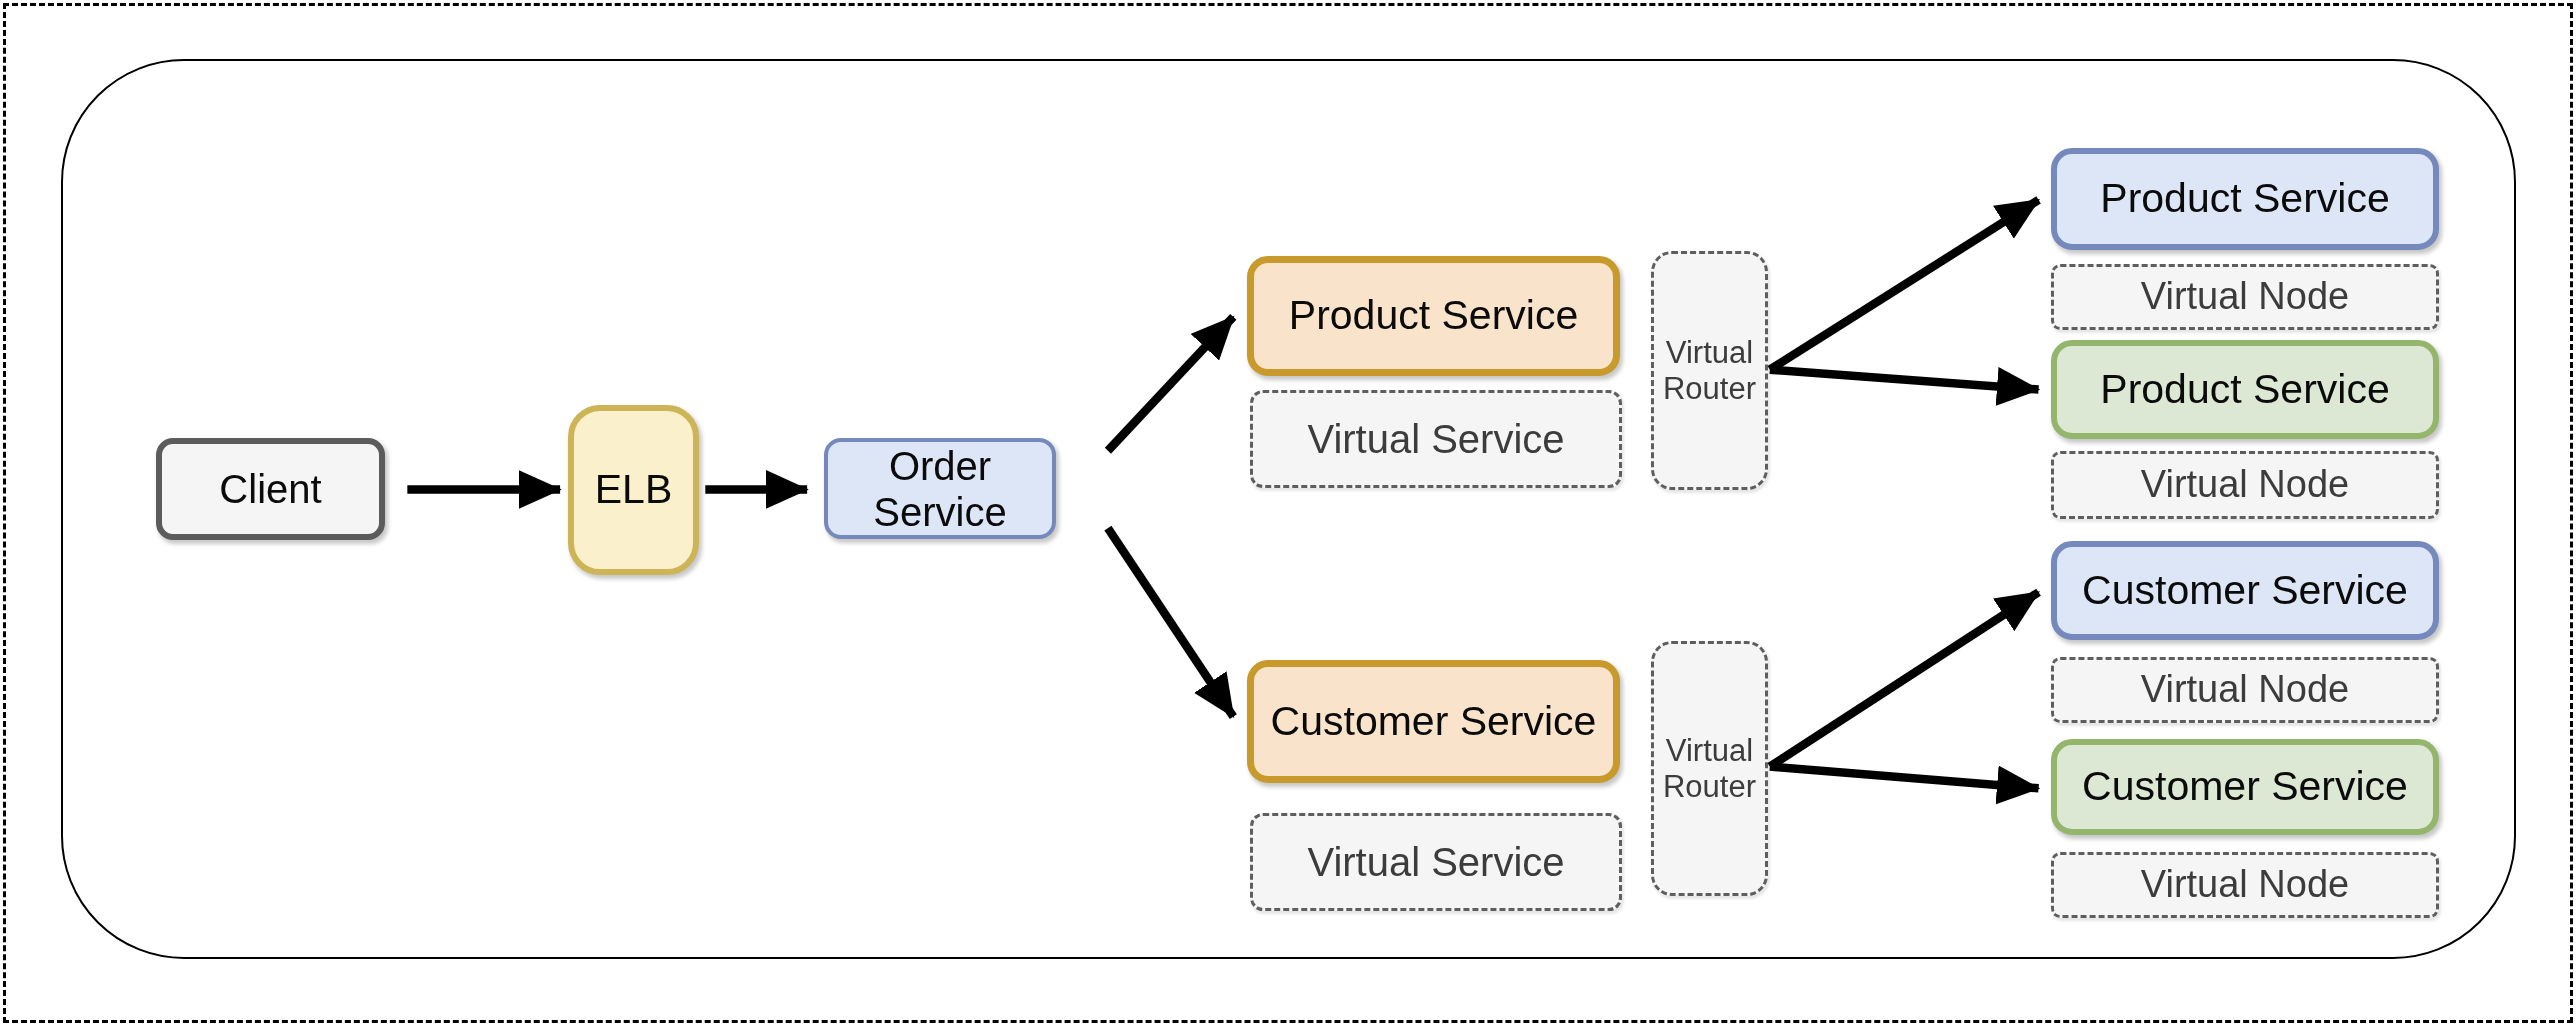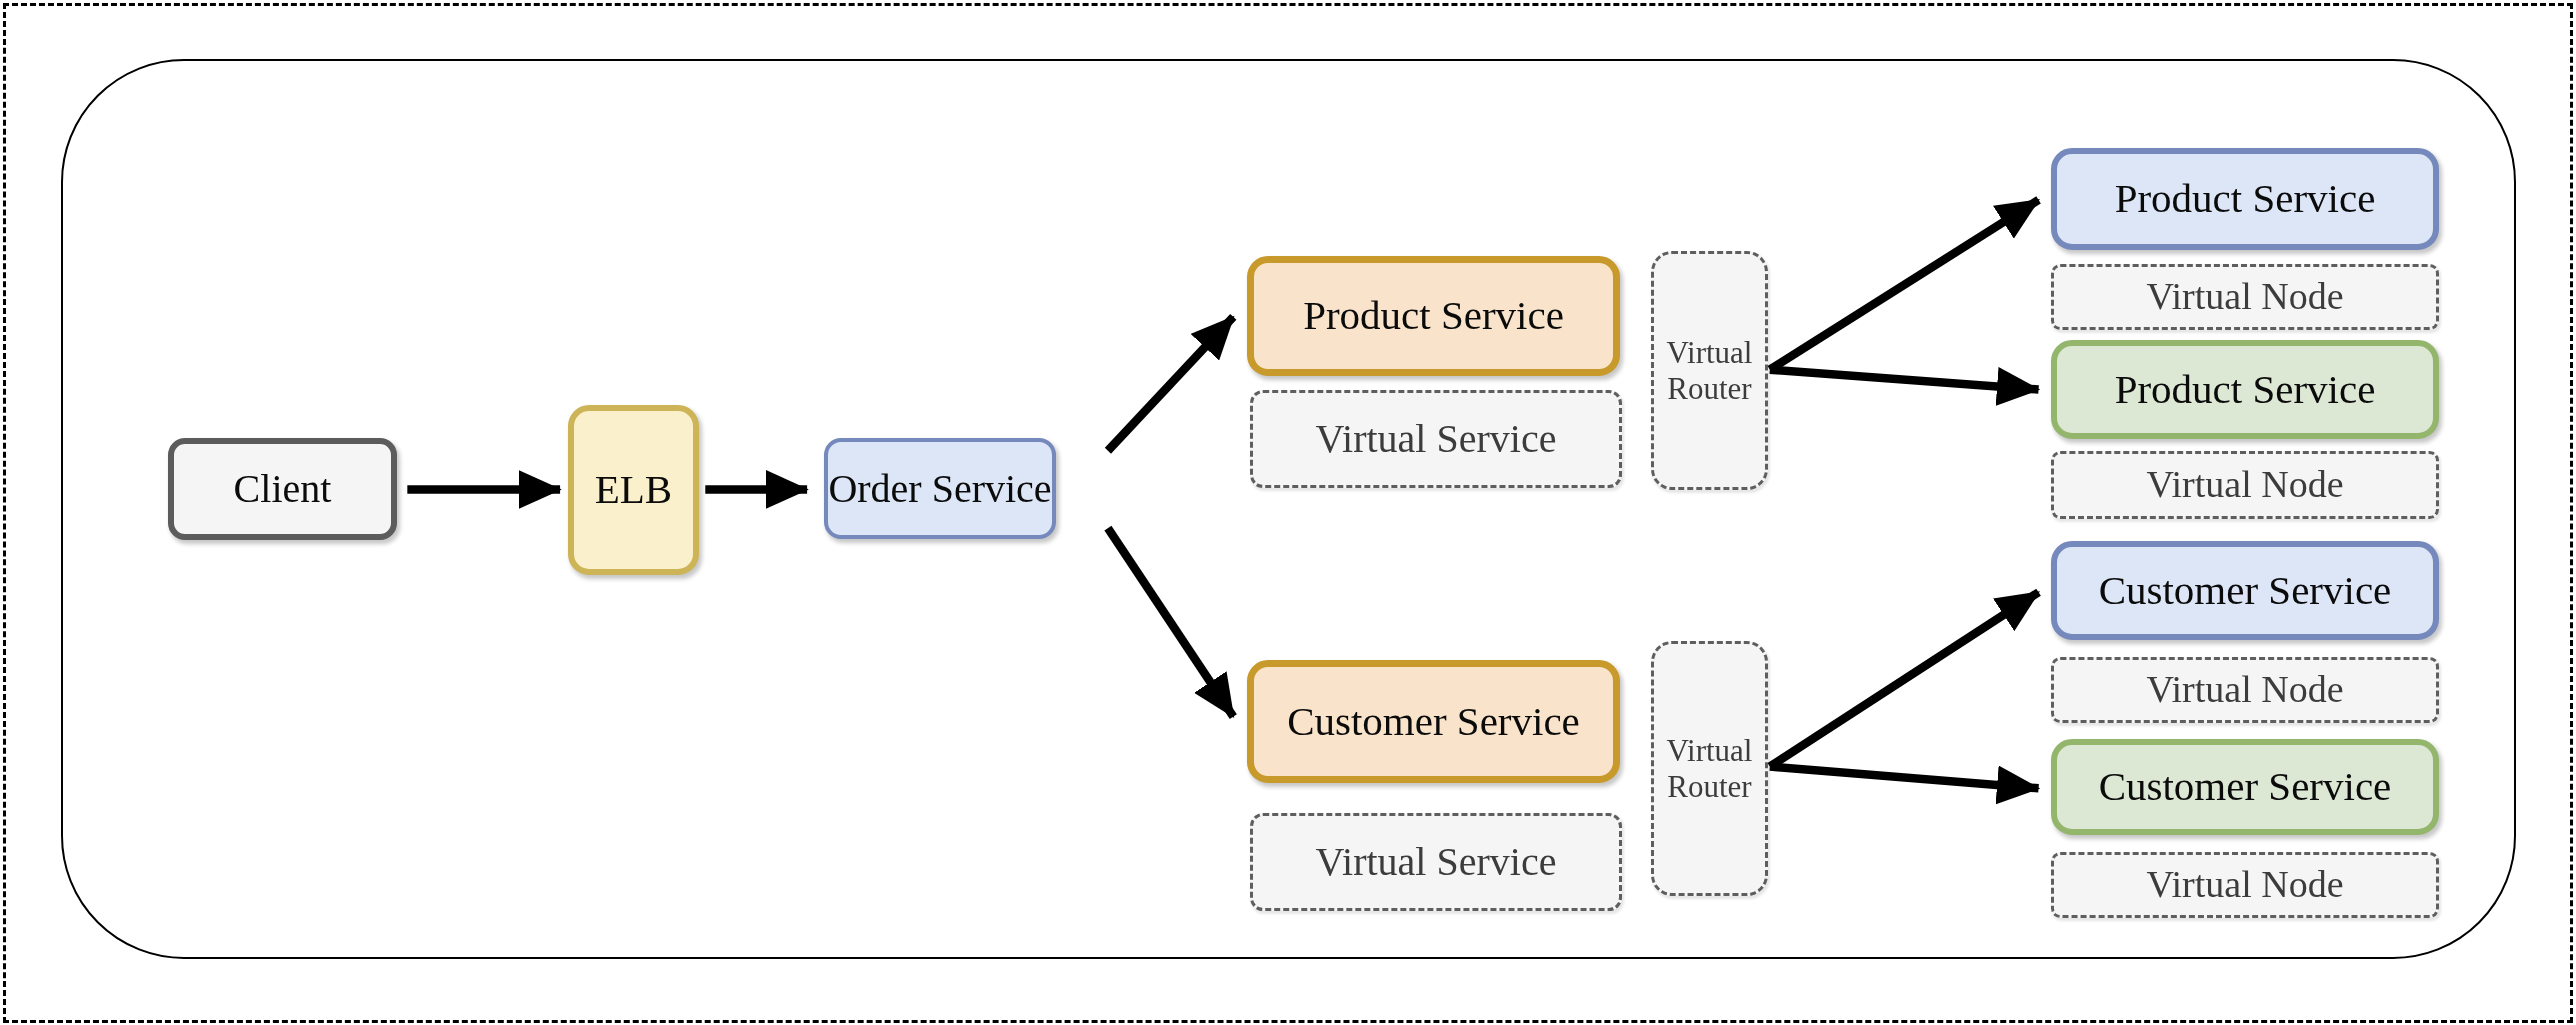--- a/index.html
+++ b/index.html
@@ -16,39 +16,38 @@
     position:absolute;left:61px;top:59px;width:2455px;height:900px;
     border:2.8px solid var(--boundary-color,#000);
     border-radius:123px;box-sizing:border-box;background:transparent;
   }
   .arrow-layer{position:absolute;left:0;top:0;width:2576px;height:1026px;}
   .node{
     position:absolute;box-sizing:border-box;
     display:flex;align-items:center;justify-content:center;
     text-align:center;color:var(--label-text,#0b0b0b);
     line-height:1.15;
-    font-family:Liberation Serif, serif;
   }
   .solid{box-shadow:2.8px 3.8px 4.7px rgba(0,0,0,0.22);}
   .dashedbox{
     border:3.8px dashed var(--neutral-border,#5e5e5e);
     background:var(--neutral-fill,#f5f5f5);
     color:var(--virtual-text,#3c3c3c);
     box-shadow:1.9px 2.8px 2.8px rgba(0,0,0,0.10);
   }
   .grey  {background:var(--neutral-fill,#f5f5f5);border:6.6px solid var(--client-border,#5c5c5c);}
   .yellow{background:var(--accent-yellow-fill,#faf0cb);border:6.6px solid var(--accent-yellow-border,#cdb456);}
   .blue  {background:var(--accent-blue-fill,#dce6f6);border:6.6px solid var(--accent-blue-border,#7589bd);}
   .blue.thin{border-width:4.7px;}
   .orange{background:var(--accent-orange-fill,#f9e4cb);border:7.5px solid var(--accent-orange-border,#c8992b);}
   .green {background:var(--accent-green-fill,#dce7d4);border:6.6px solid var(--accent-green-border,#94b66c);}
 
   
-  #n-client {left:168px; top:438px; width:229px; height:102px; border-radius:17px; font-size:40px;}
-  #n-elb    {left:568px; top:405px; width:131px; height:170px; border-radius:21px; font-size:41px;}
+  #n-client {left:156px; top:438px; width:229px; height:102px; border-radius:17px; font-size:40px;}
+  #n-elb    {left:568px; top:405px; width:131px; height:170px; border-radius:32px; font-size:41px;}
   #n-order  {left:824px; top:438px; width:232px; height:101px; border-radius:17px; font-size:40px;}
 
   #n-psvc   {left:1247px;top:256px; width:373px; height:120px; border-radius:21px; font-size:41px;}
   #n-pvs    {left:1250px;top:390px; width:372px; height:98px; border-radius:13.2px; font-size:40px;}
   #n-prouter{left:1651px;top:251px; width:117px; height:239px; border-radius:21px; font-size:31px;}
 
   #n-csvc   {left:1247px;top:660px; width:373px; height:123px; border-radius:21px; font-size:41px;}
   #n-cvs    {left:1250px;top:813px; width:372px; height:98px; border-radius:13.2px; font-size:40px;}
   #n-crouter{left:1651px;top:641px; width:117px; height:255px; border-radius:21px; font-size:31px;}
 

